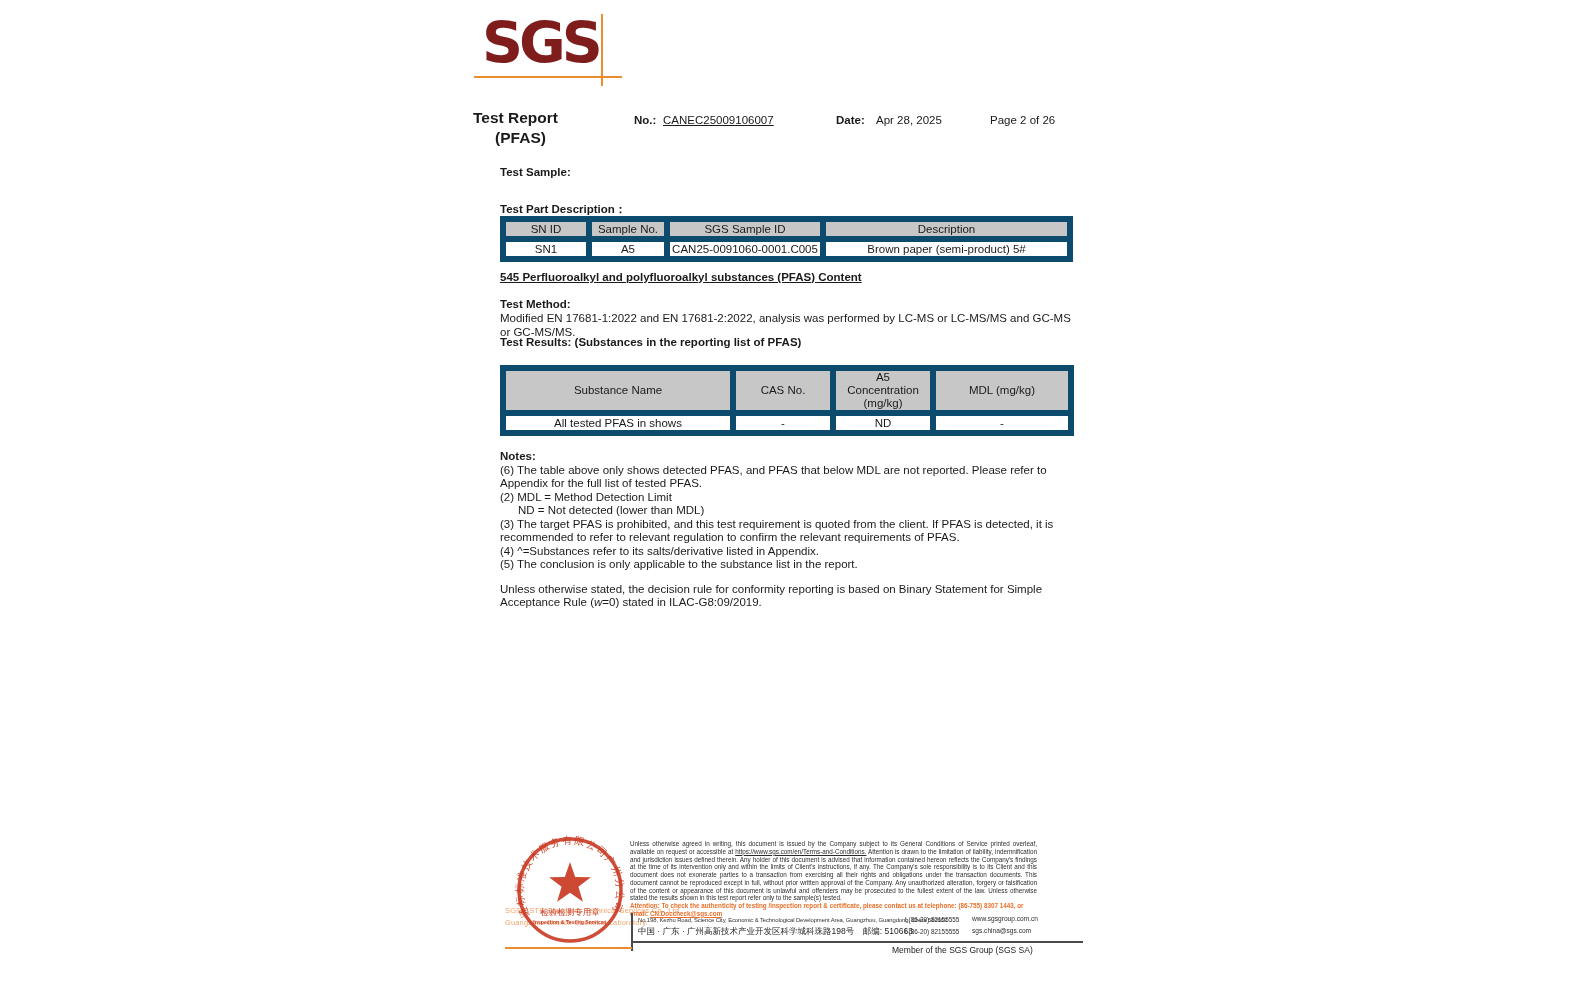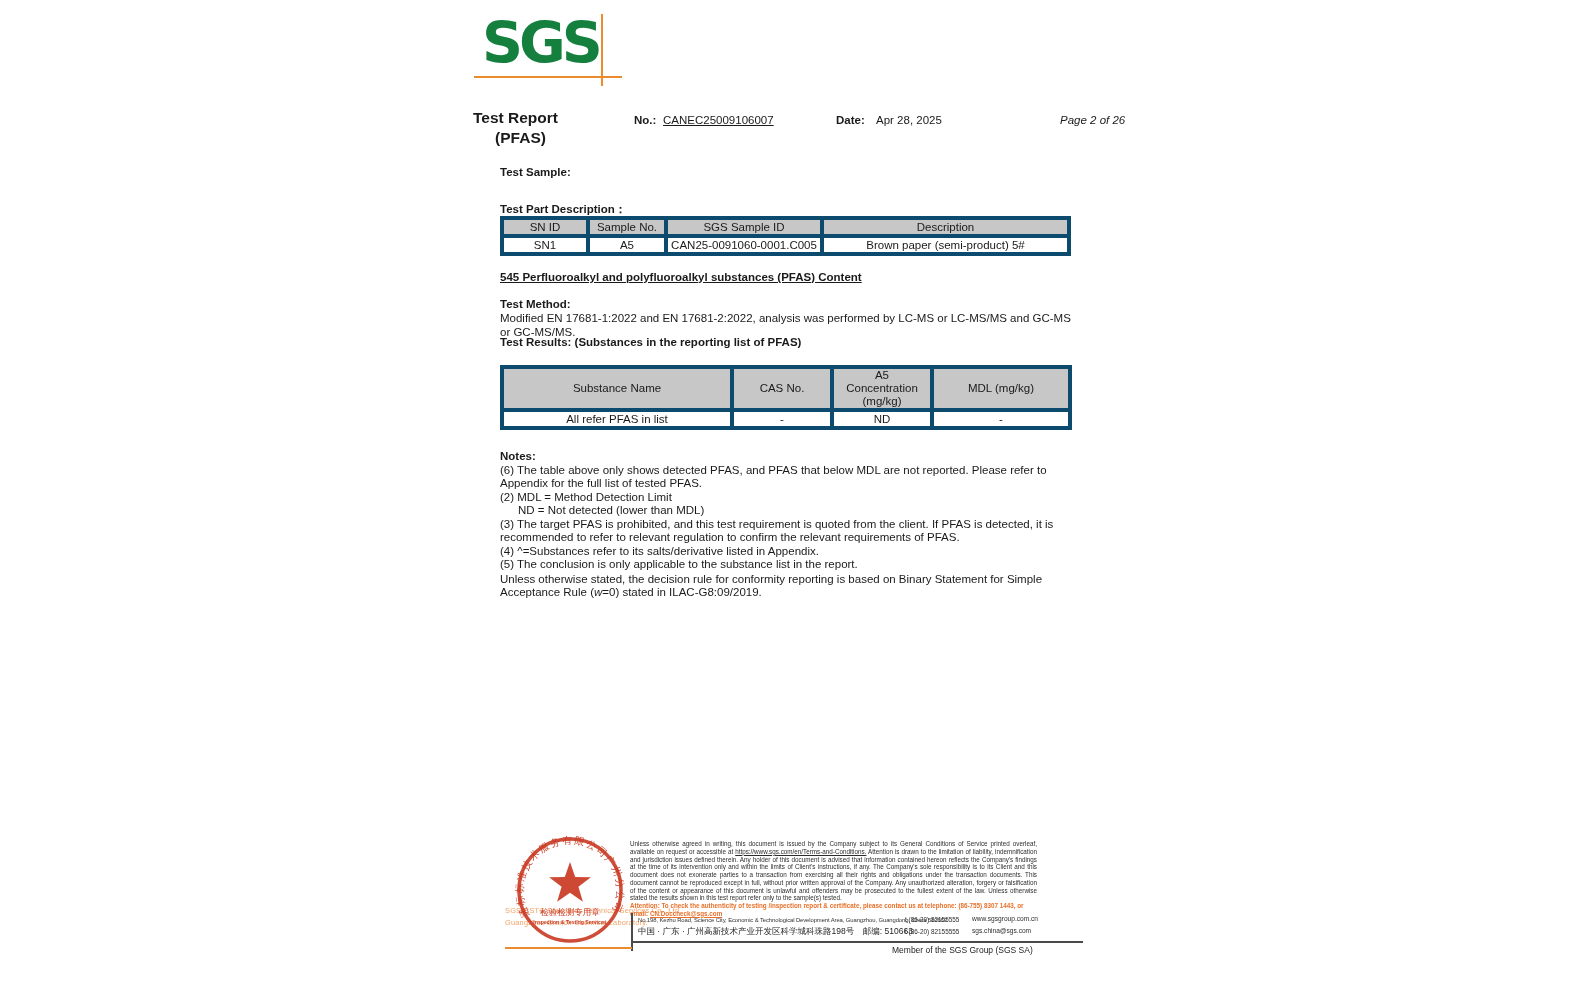--- a/index.html
+++ b/index.html
@@ -5,60 +5,60 @@
 <style>
   * { margin:0; padding:0; box-sizing:border-box; }
   html,body { background:#fff; }
   .page {
     position:relative; width:1587px; height:1000px; background:#ffffff;
     font-family:"Liberation Sans","DejaVu Sans",sans-serif; color:#1a1a1a; overflow:hidden;
   }
   .abs { position:absolute; }
 
   
-  .logo { left:482px; top:12px; font-size:57px; font-weight:bold; color:#15803d;
+  .logo { left:482px; top:12px; font-size:57px; font-weight:bold; color:#7f1d1d;
           letter-spacing:-4px; line-height:1.1; font-family:"DejaVu Sans","Liberation Sans",sans-serif; }
   .logo-vline { left:601px; top:14px; width:2px; height:72px; background:#ea8c2e; }
   .logo-hline { left:474px; top:76px; width:148px; height:2px; background:#ea8c2e; }
 
   .report-title { left:473px; top:109px; font-size:15.5px; font-weight:bold; }
   .report-subtitle { left:473px; top:129px; width:95px; text-align:center; font-size:15.5px; font-weight:bold; }
   .meta { top:114px; font-size:11.5px;text-align:right; }
   .meta-b { font-weight:bold; }
   .no-label   { left:634px; }
   .no-value   { left:663px;text-decoration:underline; }
   .date-label { left:836px; }
   .date-value { left:876px; }
-  .page-num   { left:1060px;font-style:italic; }
+  .page-num   { left:990px; }
 
   
   .lbl { font-size:11.5px; font-weight:bold; }
   .test-sample { left:500px; top:166px; }
   .test-part   { left:500px; top:202px; }
   .heading545  { left:500px; top:271px; text-decoration:underline; }
   .method-lbl  { left:500px; top:298px; }
   .method-txt  { left:500px; top:312px; width:572px; font-size:11.5px; line-height:13.5px; font-weight:normal; }
   .results-lbl { left:500px; top:336px; }
   .notes-lbl   { left:500px; top:450px; }
 
   
   table.doc { border-collapse:collapse; table-layout:fixed; font-size:11.5px; }
-  table.doc th, table.doc td { border:4px solid #0c4a6e; text-align:center; vertical-align:middle;
+  table.doc th, table.doc td { border:6px solid #0c4a6e; text-align:center; vertical-align:middle;
     font-weight:normal; padding:0 2px; overflow:hidden; }
   table.doc th { background:#c7c7c7; }
   .part-table { left:500px; top:216px; width:567px; }
   .part-table th, .part-table td { height:15px; line-height:14px; }
   .results-table { left:500px; top:365px; width:568px; }
   .results-table th { height:42px; line-height:13px; white-space:pre-line; }
   .results-table td { height:16px; line-height:14px; }
 
   
   .notes { left:500px; top:464px; width:574px; font-size:11.5px; line-height:13.45px; }
   .note-indent { padding-left:18px; }
-  .decision { margin-top:1px; }
+  .decision { margin-top:11px; }
   .it { font-style:italic; }
 
   
   .company-line { left:505px; font-size:7.4px; color:#f2a266; letter-spacing:0.2px; }
   .company1 { top:906px; }
   .company2 { top:918px; }
   .stamp-svg { left:511px; top:831px; }
 
   .legal { left:630px; top:840px; width:407px; font-size:6.3px; line-height:7.75px;
            color:#2d2d2d; text-align:justify; }
@@ -137,21 +137,21 @@
     <tbody>
         <tr>
       <th>Substance Name</th>
       <th>CAS No.</th>
       <th>A5
 Concentration
 (mg/kg)</th>
       <th>MDL (mg/kg)</th>
     </tr>
     <tr>
-      <td>All refer PFAS in list</td>
+      <td>All tested PFAS in shows</td>
       <td>-</td>
       <td>ND</td>
       <td>-</td>
     </tr>
   </tbody>
     </table>
 
   <div class="abs lbl notes-lbl">Notes:</div>
   <div class="abs notes">
     <div>(6) The table above only shows detected PFAS, and PFAS that below MDL are not reported. Please refer to Appendix for the full list of tested PFAS.</div>

